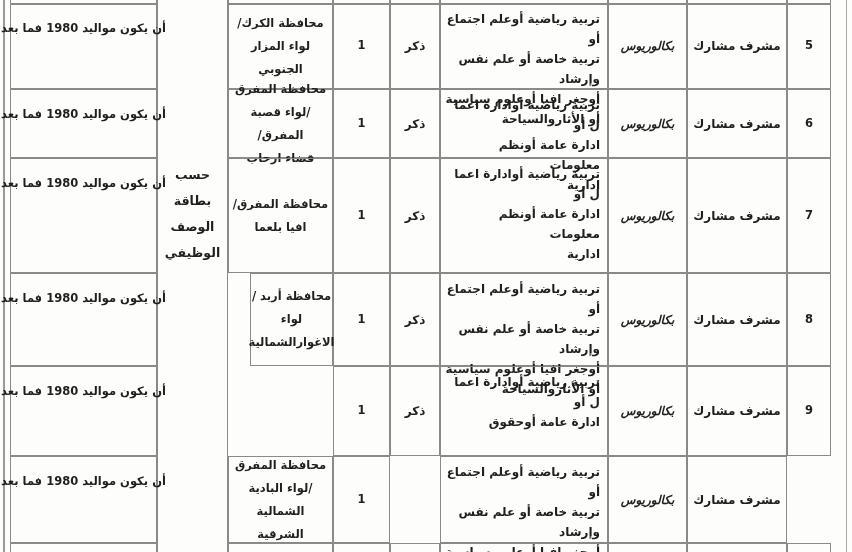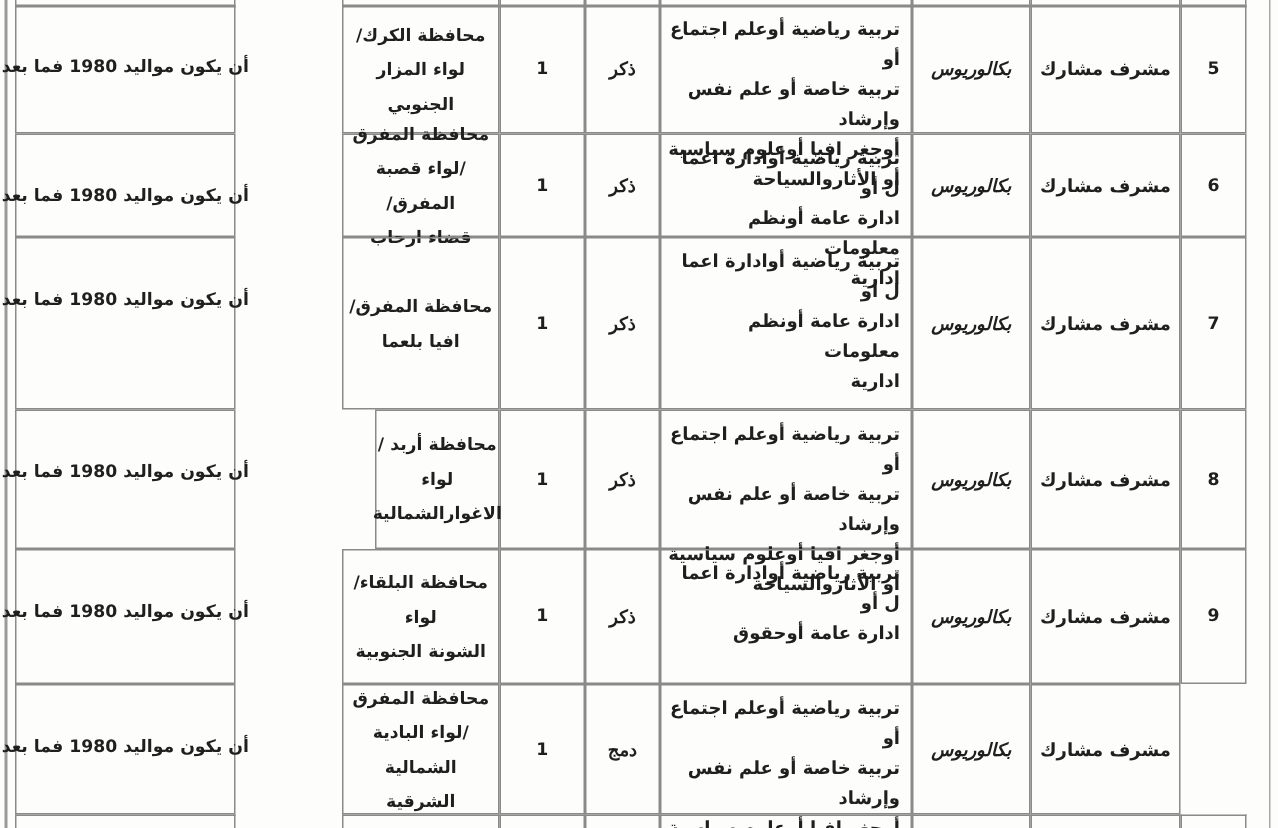--- a/index.html
+++ b/index.html
@@ -38,36 +38,36 @@
     display:flex;flex-direction:column;
     justify-content:center;align-items:center;
     text-align:center;
     font-size:12px;
     line-height:1.5;
     white-space:pre-line;
     padding:2px 3px;
     overflow:visible;
   }
   .c1{grid-column:1;} .c2{grid-column:2;} .c3{grid-column:3;font-style:italic;}
-  .c4{grid-column:4;} .c5{grid-column:5;font-family:Liberation Serif, serif;} .c6{grid-column:6;}
+  .c4{grid-column:4;} .c5{grid-column:5;} .c6{grid-column:6;}
   .c7{grid-column:7;} .c9{grid-column:9;}
   .r0{grid-row:1;border-top:none;}
   .r7{grid-row:8;border-bottom:none;}
   .num-cell{font-size:11.5px;}
   .qual-cell{
     justify-content:flex-start;
     align-items:flex-end;
     text-align:right;
     padding:5px 7px 2px 3px;
     line-height:20px;
   }
   .loc-cell{line-height:23px;font-size:11.5px;}
   .birth-cell{
     justify-content:flex-start;
-    padding-top:32px;
+    padding-top:16px;
     font-size:11.5px;
     white-space:nowrap;
   }
   .desc-cell{
     grid-column:8;grid-row:1 / 9;
     border-top:none;border-bottom:none;
     justify-content:flex-start;
     padding-top:162px;
     line-height:26px;
     font-size:12.5px;
@@ -75,20 +75,23 @@
 </style>
 </head>
 <body>
 
 <div class="page">
   <div class="outer-vline left"></div>
   <div class="outer-vline right"></div>
 
   <div class="grid" id="grid">
 
+    <div class="cell desc-cell">حسب بطاقة
+الوصف
+الوظيفي</div>
 
     <div class="cell c1 r0"></div>
     <div class="cell c2 r0"></div>
     <div class="cell c3 r0"></div>
     <div class="cell c4 r0"></div>
     <div class="cell c5 r0"></div>
     <div class="cell c6 r0"></div>
     <div class="cell c7 r0"></div>
     <div class="cell c9 r0"></div>
 
@@ -152,31 +155,28 @@
 لواء الاغوارالشمالية</div>
     <div class="cell c9 birth-cell" style="grid-row: 5;">أن يكون مواليد 1980 فما بعد</div>
 
     <div class="cell c1 num-cell" style="grid-row: 6;">9</div>
     <div class="cell c2" style="grid-row: 6;">مشرف مشارك</div>
     <div class="cell c3" style="grid-row: 6;">بكالوريوس</div>
     <div class="cell c4 qual-cell" style="grid-row: 6;">تربية رياضية أوادارة اعما ل أو
 ادارة عامة أوحقوق</div>
     <div class="cell c5" style="grid-row: 6;">ذكر</div>
     <div class="cell c6 num-cell" style="grid-row: 6;">1</div>
-    <div class="cell c7 loc-cell" style="grid-row: 6;">محافظة البلقاء/لواء
-الشونة الجنوبية</div>
     <div class="cell c9 birth-cell" style="grid-row: 6;">أن يكون مواليد 1980 فما بعد</div>
 
     <div class="cell c2" style="grid-row: 7;">مشرف مشارك</div>
     <div class="cell c3" style="grid-row: 7;">بكالوريوس</div>
     <div class="cell c4 qual-cell" style="grid-row: 7;">تربية رياضية أوعلم اجتماع أو
 تربية خاصة أو علم نفس وإرشاد
 أوجغر افيا أوعلوم سياسية
 أو الأثاروالسياحة</div>
-    <div class="cell c5" style="grid-row: 7;">دمج</div>
     <div class="cell c6 num-cell" style="grid-row: 7;">1</div>
     <div class="cell c7 loc-cell" style="grid-row: 7;">محافظة المفرق
 /لواء البادية الشمالية
 الشرقية</div>
     <div class="cell c9 birth-cell" style="grid-row: 7;">أن يكون مواليد 1980 فما بعد</div>
   </div>
 
 </div>
 
 </body></html>

